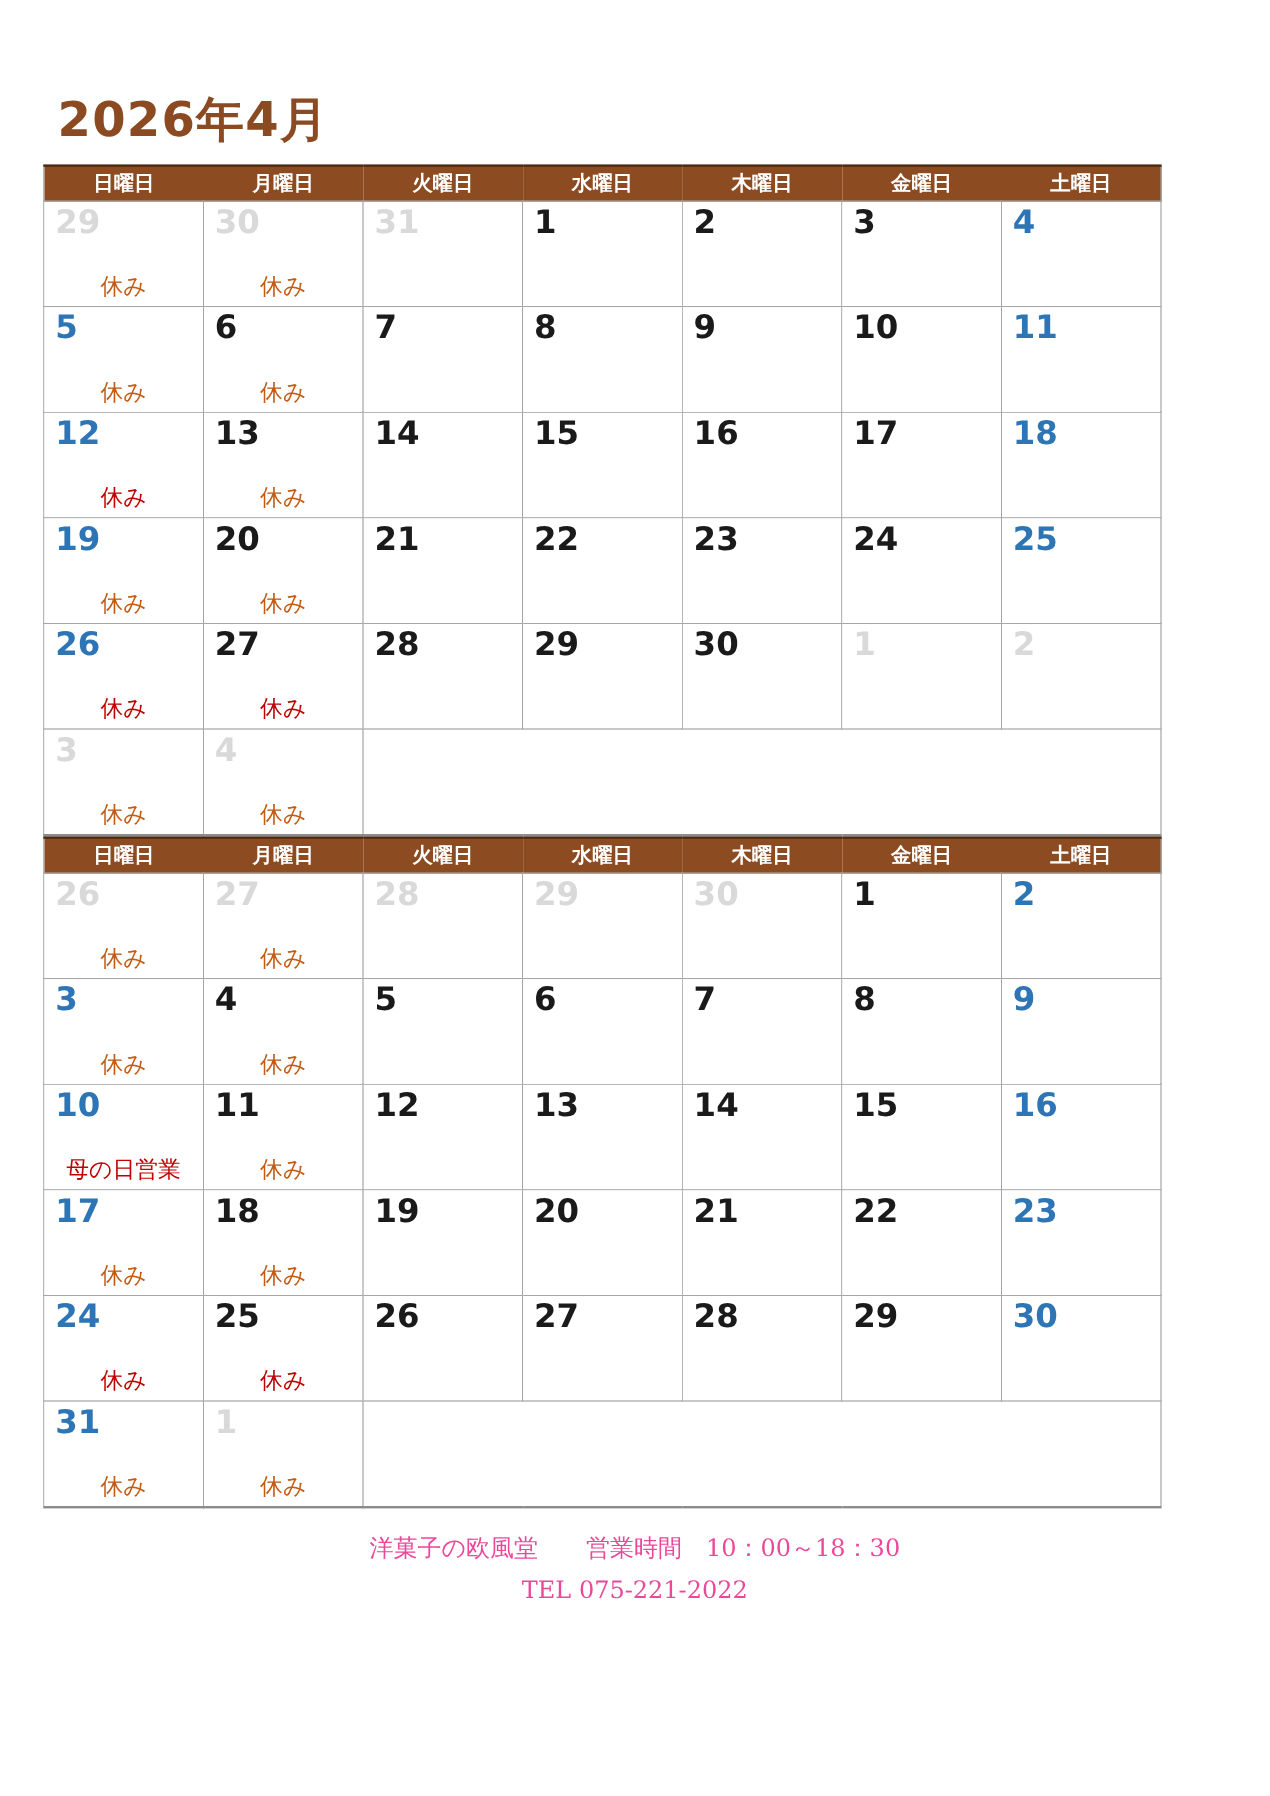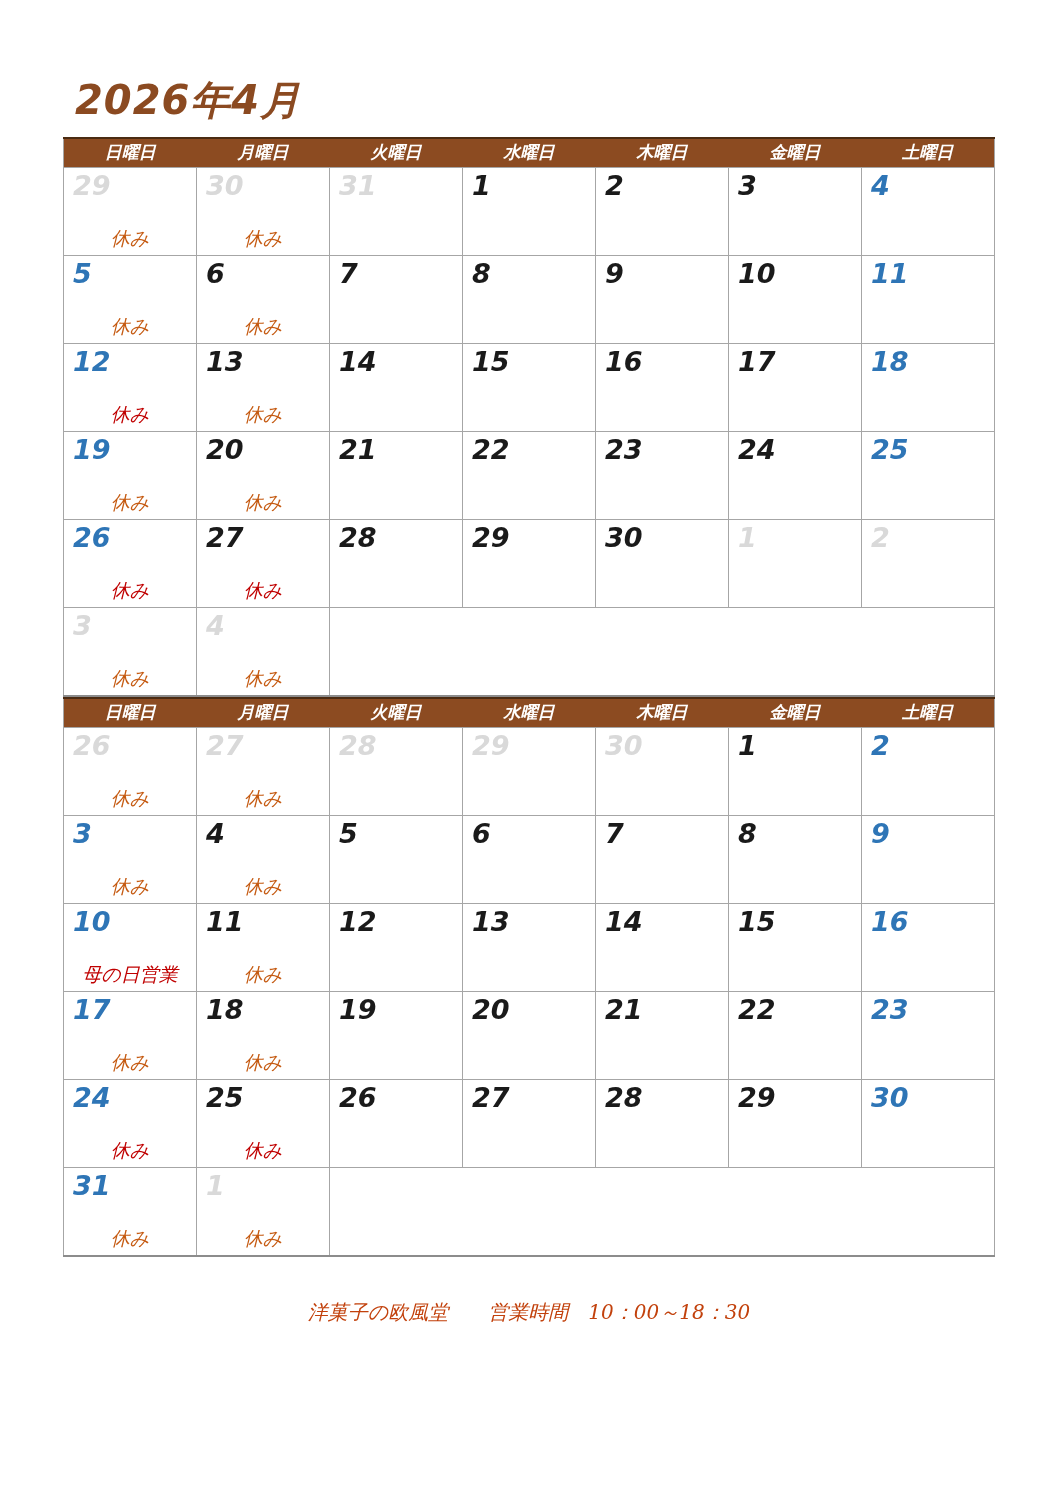--- a/index.html
+++ b/index.html
@@ -8,23 +8,22 @@
     background: #ffffff;
   }
   body {
     width: 1058px;
     height: 1497px;
     font-family: "DejaVu Sans", "Liberation Sans", sans-serif;
     color: #1a1a1a;
     overflow: hidden;
   }
   .page {
-    padding: 0 63px;
+    padding: 0 36px;
     box-sizing: border-box;
-    font-style: italic;
   }
   .month-title {
     color: #8B4A21;
     font-size: 40px;
     font-weight: bold;
     letter-spacing: 1px;
     margin: 0 0 15px 12px;
     line-height: 1.1;
   }
   .month-april .month-title { padding-top: 78px; }
@@ -75,25 +74,25 @@
     left: 0;
     right: 0;
     bottom: 3px;
     text-align: center;
     font-size: 19px;
   }
   .note-orange { color: #C55A11; }
   .note-red    { color: #C00000; }
 
   .footer {
-    margin-top: 38px;
+    margin-top: 16px;
     text-align: center;
     font-family: "DejaVu Serif", "Liberation Serif", serif;
     font-size: 20px;
-    color: #c2410c;
+    color: #ec4899;
   }
   .footer .line { line-height: 35px; }
 </style>
 </head>
 <body>
 
 <div class="page">
 
   <section class="month-april">
     <h1 class="month-title">2026年4月</h1>
@@ -399,15 +398,16 @@
               <div class="day-note note-orange">休み</div>
             </td>
             <td colspan="5" class="filler"></td>
           </tr>
         </tbody>
       </table>
   </section>
 
   <div class="footer">
     <div class="line">洋菓子の欧風堂　　営業時間　10：00～18：30</div>
+    <div class="line">TEL 075-221-2022</div>
   </div>
 
 </div>
 
 </body></html>

